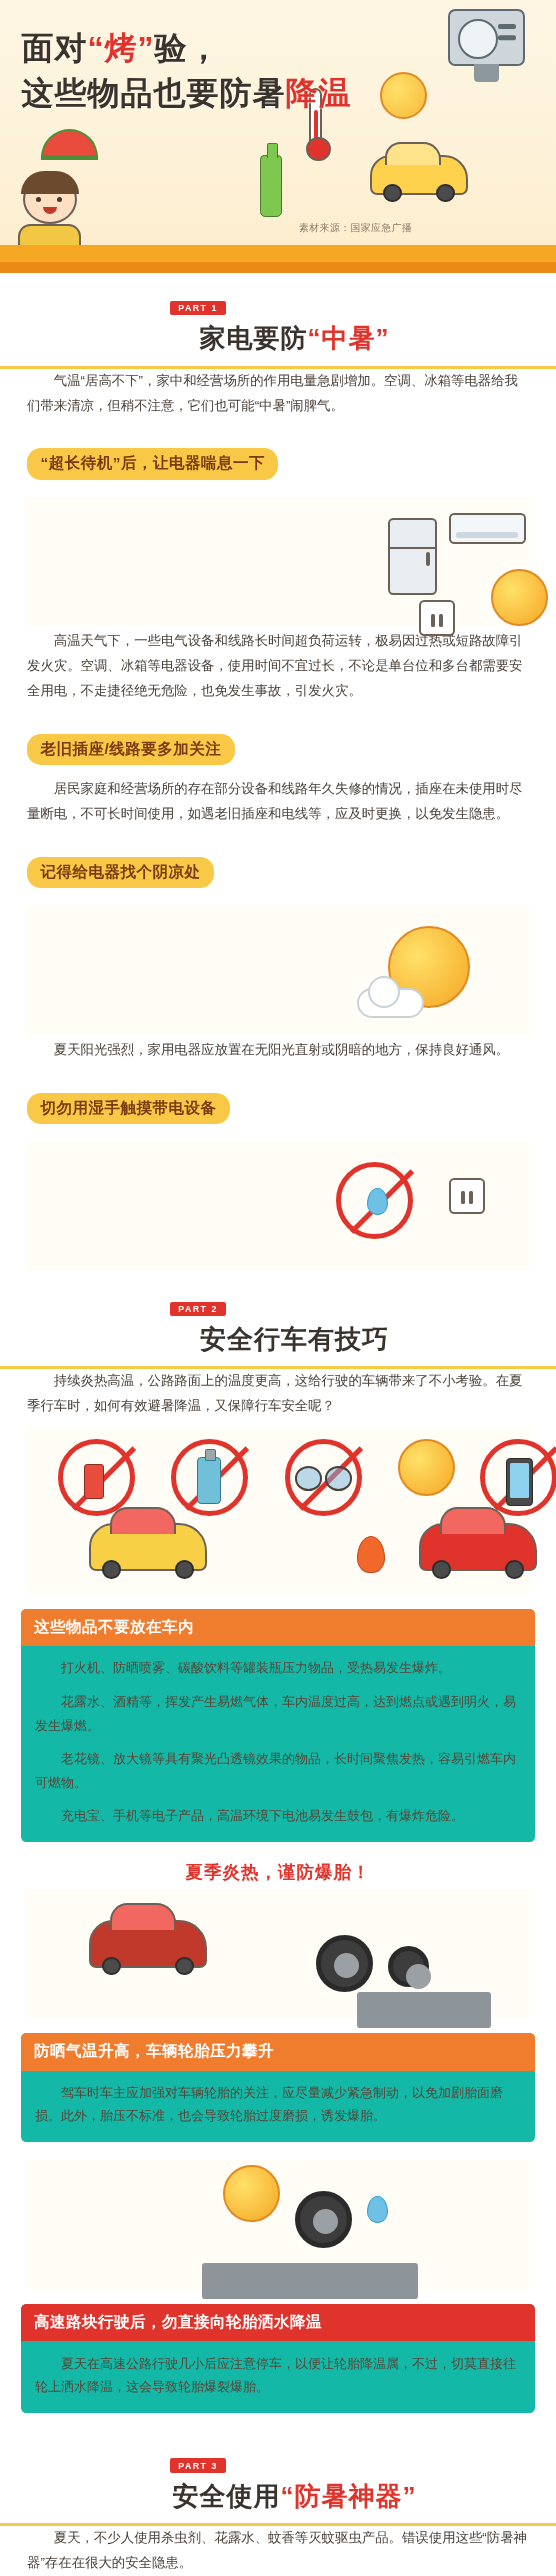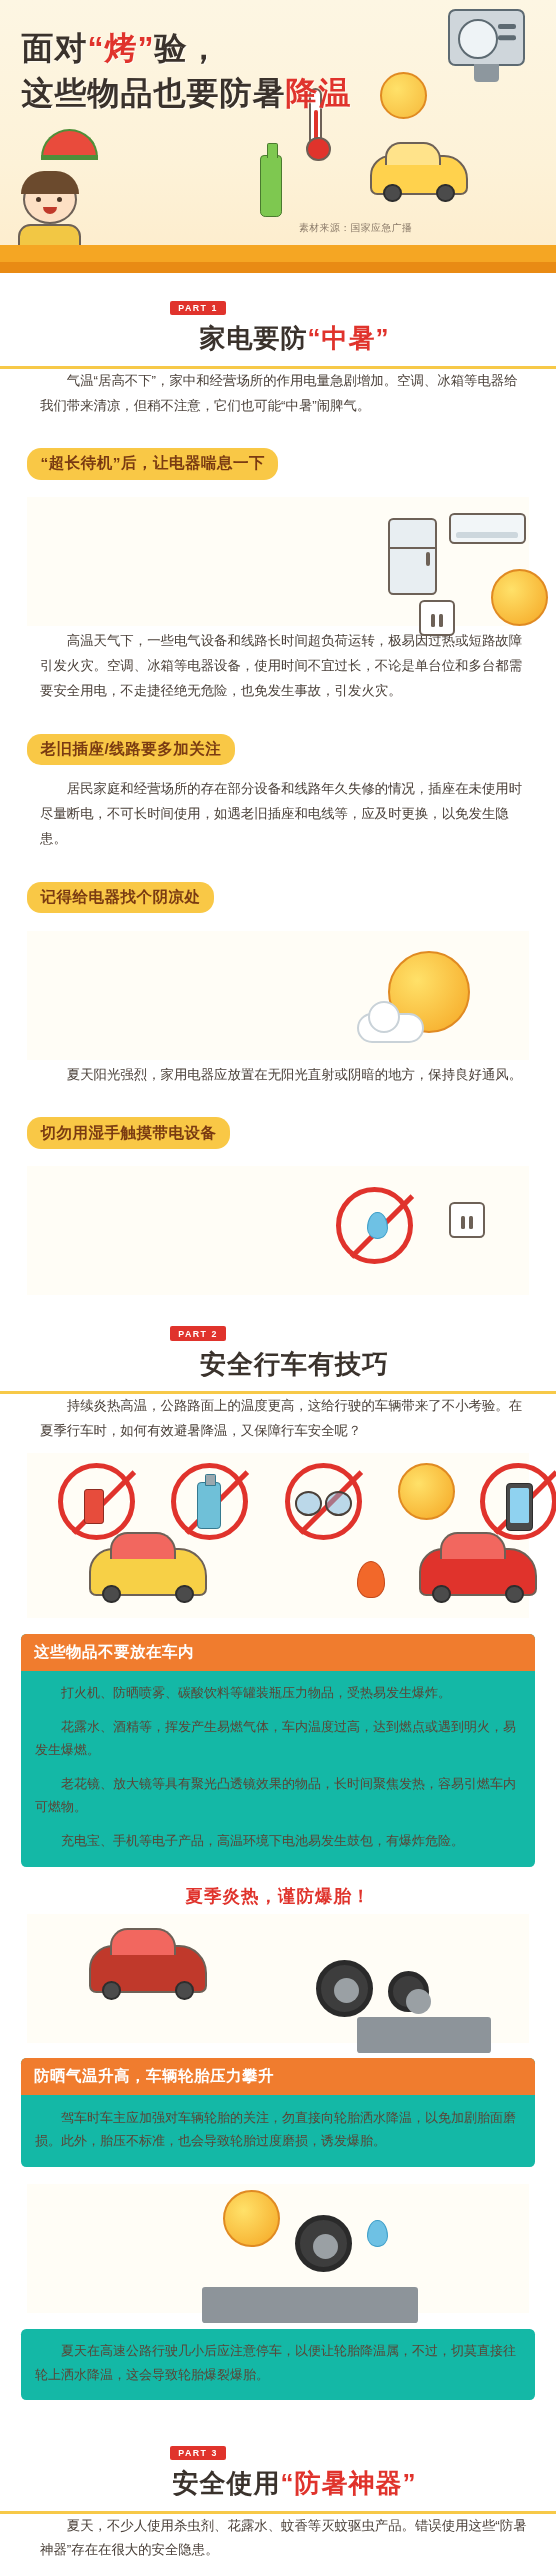--- a/index.html
+++ b/index.html
@@ -143,21 +143,20 @@
     border-radius: 14px;
     margin: 20.6px 0 12.4px 0;
     letter-spacing: 0.5px;
   }
   p.body {
     font-size: 13.4px;
     line-height: 1.85;
     color: #4a4039;
     text-indent: 2em;
     margin-bottom: 9.3px;
-    margin-left: 13px;
   }
 
   
   .illus {
     position: relative;
     height: 129px;
     margin: 5.2px 0 3.1px 0;
     background: #fffdf6;
   }
   .illus.tall { height: 165px; }
@@ -367,33 +366,34 @@
           <div class="car-wheel r"></div>
       </div>
       <div class="ic tire" style="left:289px; top:46px;"></div>
       <div class="ic tire" style="left:361px; top:57px; width:41px; height:41px;"></div>
       <div class="ic road" style="left:330px; top:103px;"></div>
     </div>
   </div>
 
   <div class="card">
     <div class="card-head">防晒气温升高，车辆轮胎压力攀升</div>
-    <p>驾车时车主应加强对车辆轮胎的关注，勿直接向轮胎洒水降温，以免加剧胎面磨损。此外，胎压不标准，也会导致轮胎过度磨损，诱发爆胎。</p>
+    <p>驾车时车主应加强对车辆轮胎的关注，应尽量减少紧急制动，以免加剧胎面磨损。此外，胎压不标准，也会导致轮胎过度磨损，诱发爆胎。</p>
   </div>
 
   <div class="section">
     <div class="illus">
       <div class="ic sun2" style="left:196px; top:5.2px;"></div>
       <div class="ic tire" style="left:268px; top:31px;"></div>
       <div class="ic drop" style="left:340px; top:36px;"></div>
       <div class="ic road" style="left:175px; top:103px; width:216px;"></div>
     </div>
   </div>
 
   <div class="card">
+    <div class="card-head red">高速路块行驶后，勿直接向轮胎洒水降温</div>
     <p>夏天在高速公路行驶几小后应注意停车，以便让轮胎降温属，不过，切莫直接往轮上洒水降温，这会导致轮胎爆裂爆胎。</p>
   </div>
 
   <div class="part-wrap">
     <div class="part-badge">PART 3</div>
     <div class="part-title">
       <span>安全使用</span><span class="red">“防暑神器”</span>
     </div>
     <div class="title-rule"></div>
   </div>

